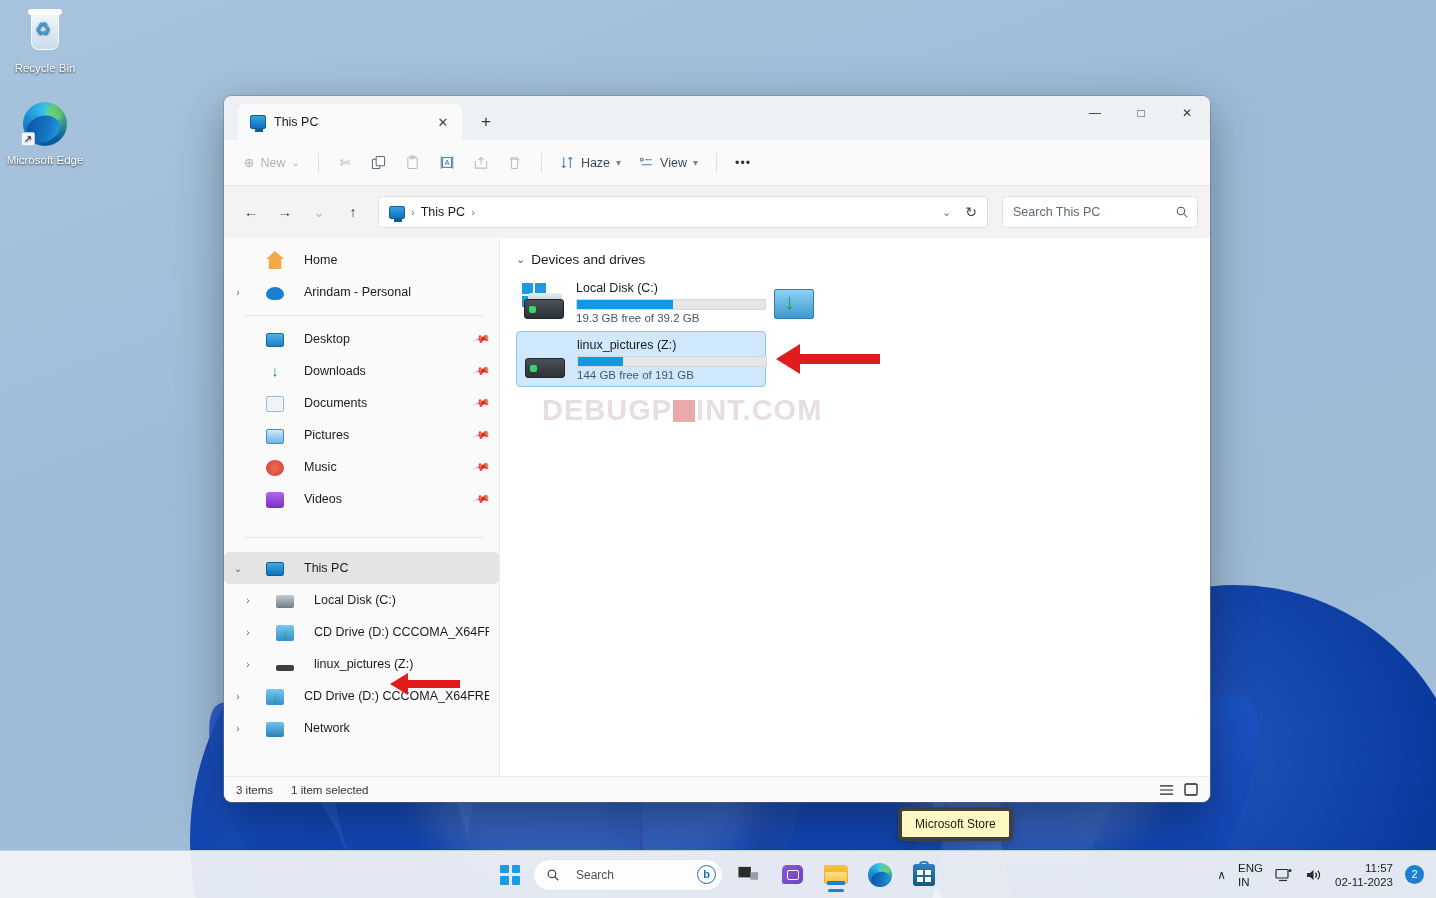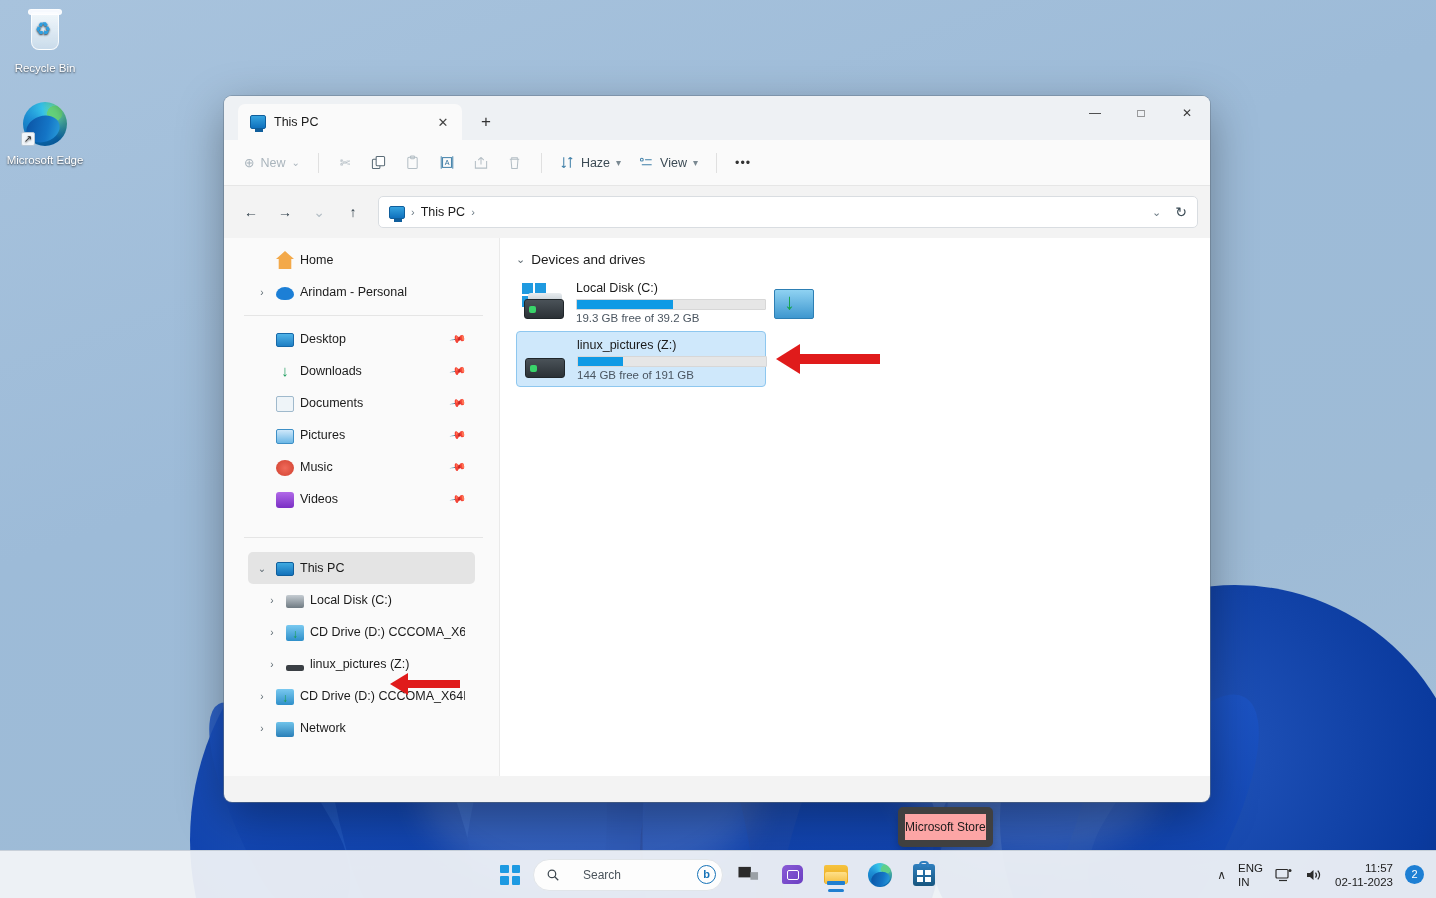--- a/index.html
+++ b/index.html
@@ -108,22 +108,22 @@
   .searchbox{ width:196px; height:32px; background:#fff; border:1px solid #d9dde1; border-radius:5px;
     display:flex; align-items:center; padding:0 8px 0 10px; margin-left:10px; }
   .searchbox span{ flex:1; font-size:12.5px; color:#5d6b75; }
 
   
   .wbody{ display:flex; height:calc(706px - 44px - 46px - 52px - 26px); background:#fff; }
   .sidebar{ width:276px; background:#fafafa; border-right:1px solid #eaeaea; padding-top:6px; overflow:hidden; }
   .content{ flex:1; background:#fff; position:relative; padding:14px 0 0 16px; overflow:hidden; }
 
   
-  .nav-item{ height:32px; display:flex; align-items:center; padding:0 10px 0 6px; gap:6px;
-    margin:0 24px; border-radius:5px; font-size:12.5px; color:#1b1b1b; }
+  .nav-item{ height:32px; display:flex; align-items:center; padding:0 10px 0 6px; gap:20px;
+    margin:0 0; border-radius:5px; font-size:12.5px; color:#1b1b1b; }
   .nav-item.sel{ background:#e4e4e4; }
   .nav-chev{ width:16px; text-align:center; font-size:10px; color:#5f6b73; flex:0 0 16px; }
   .nav-ico{ width:18px; height:18px; flex:0 0 18px; position:relative; }
   .nav-label{ flex:1; white-space:nowrap; overflow:hidden; }
   .pin{ font-size:11px; color:#9aa4ab; transform:rotate(35deg); }
   .nav-sep{ height:1px; background:#e5e5e5; margin:7px 16px 7px 20px; }
   .indent{ padding-left:16px; }
 
   
   .ic-home{ background:#f3a94a; clip-path:polygon(50% 0,100% 45%,85% 45%,85% 100%,15% 100%,15% 45%,0 45%); }
@@ -180,40 +180,40 @@
   
   .red-arrow{ position:absolute; z-index:20; }
   .ra-shaft{ position:absolute; background:#e01b1b; }
   .ra-head{ position:absolute; width:0; height:0; border-top:15px solid transparent;
     border-bottom:15px solid transparent; border-right:24px solid #e01b1b; }
   #arrow-tile{ left:776px; top:343px; width:104px; height:32px; }
   #arrow-tree{ left:390px; top:673px; width:70px; height:22px; }
 
   
   #store-tooltip{ position:absolute; left:898px; top:807px; z-index:30;
-    background:#fca5a5; border:7px solid #404040; border-radius:5px; padding:6px 0;
+    background:#fef9c3; border:4px solid #404040; border-radius:5px; padding:6px 13px;
     font-size:12px; color:#1b1b1b; box-shadow:0 3px 9px rgba(0,0,0,.2); }
 
   
   #taskbar{ position:absolute; left:0; bottom:0; width:1436px; height:48px; z-index:40;
     background:rgba(243,245,248,.93); border-top:1px solid rgba(190,200,210,.8);
     display:flex; align-items:center; }
   .weather{ display:flex; align-items:center; gap:8px; padding-left:18px; width:200px; }
   .sun{ width:22px; height:22px; border-radius:50%;
     background:linear-gradient(180deg,#ffd24a,#f0a020); position:relative; }
   .sun:after{ content:""; position:absolute; left:2px; top:8px; width:18px; height:3px;
     background:#fff; box-shadow:0 5px 0 #fff; border-radius:2px; opacity:.85; }
   .weather-txt{ font-size:11.5px; color:#1b1b1b; line-height:14px; }
   .tb-center{ position:absolute; left:50%; transform:translateX(-50%);
     display:flex; align-items:center; gap:6px; }
   .start-btn{ width:34px; height:34px; display:grid; grid-template-columns:1fr 1fr;
     grid-template-rows:1fr 1fr; gap:3px; padding:7px; }
   .start-btn i{ background:#1d9ae2; display:block; border-radius:1px; }
   .tb-search{ width:190px; height:32px; background:#fdfdfd; border:1px solid #e1e5e9;
-    border-radius:16px; display:flex; align-items:center; padding:0 6px 0 12px; gap:23px; }
+    border-radius:16px; display:flex; align-items:center; padding:0 6px 0 12px; gap:16px; }
   .tb-search span{ flex:1; font-size:12px; color:#4a535b; }
   .bing{ width:19px; height:19px; border-radius:50%; border:1.6px solid #1673b8;
     color:#1673b8; font-size:11px; font-weight:bold; text-align:center; line-height:16px; }
   .tb-app{ width:38px; height:38px; display:flex; align-items:center; justify-content:center;
     border-radius:5px; position:relative; }
   .tb-app.active:after{ content:""; position:absolute; bottom:2px; left:11px; width:16px; height:3px;
     border-radius:2px; background:#1f7fd0; }
   .ta-chat{ width:21px; height:19px; border-radius:5px 5px 5px 2px;
     background:linear-gradient(135deg,#8a5bd6,#6b3fc2); position:relative; }
   .ta-chat:after{ content:""; position:absolute; left:5px; top:5px; width:10px; height:8px;
@@ -367,20 +367,27 @@
     <div class="navbtn">↑</div>
     <div class="addrbox">
       <div class="addr-ico"></div>
       <span class="chev">›</span>
       <span class="crumb">This PC</span>
       <span class="chev">›</span>
       <div class="addr-spacer"></div>
       <span class="chev" style="padding:0 8px">⌄</span>
       <span style="font-size:14px;color:#3a4a54;padding-right:4px">↻</span>
     </div>
+    <div class="searchbox">
+      <span title="Search This PC">Search This PC</span>
+      <svg width="14" height="14" viewBox="0 0 16 16">
+        <circle cx="6.8" cy="6.8" r="4.3" fill="none" stroke="#4a5a64" stroke-width="1.2"></circle>
+        <path d="M10 10l4 4" stroke="#4a5a64" stroke-width="1.2"></path>
+      </svg>
+    </div>
   </div>
 
   <div class="wbody">
 
     <div class="sidebar">
       <div class="nav-item">
         <span class="nav-chev"></span>
         <span class="nav-ico ic-home"></span>
         <span class="nav-label">Home</span>
       </div>
@@ -507,23 +514,41 @@
           <div class="tile-body">
             <div class="tile-name">linux_pictures (Z:)</div>
             <div class="bar">
                 <i style="width:24%"></i>
               </div>
             <div class="tile-sub">144 GB free of 191 GB</div>
           </div>
         </div>
       </div>
 
-    </div>
-  </div>
-
+      <div class="watermark">
+        <span>DEBUGP</span>
+        <span class="wm-o"></span>
+        <span>INT.COM</span>
+      </div>
+    </div>
+  </div>
+
+  <div class="statusbar">
+    <span>3 items</span>
+    <span>1 item selected</span>
+    <div class="sb-spacer"></div>
+    <div class="sb-view">
+      <svg width="15" height="12" viewBox="0 0 16 12">
+        <path d="M1 1.5h14M1 6h14M1 10.5h14" stroke="#222" stroke-width="1.3"></path>
+      </svg>
+      <svg width="14" height="13" viewBox="0 0 14 13">
+        <rect x="1" y="1" width="12" height="11" rx="1.2" fill="none" stroke="#222" stroke-width="1.3"></rect>
+      </svg>
+    </div>
+  </div>
 </div>
 
 <div class="red-arrow" id="arrow-tile">
   <div class="ra-head" style="left:0;top:1px"></div>
   <div class="ra-shaft" style="left:22px;top:11px;width:82px;height:10px"></div>
 </div>
 <div class="red-arrow" id="arrow-tree">
   <div class="ra-head" style="left:0;top:0;border-top-width:11px;border-bottom-width:11px;border-right-width:18px"></div>
   <div class="ra-shaft" style="left:16px;top:7px;width:54px;height:8px"></div>
 </div>

